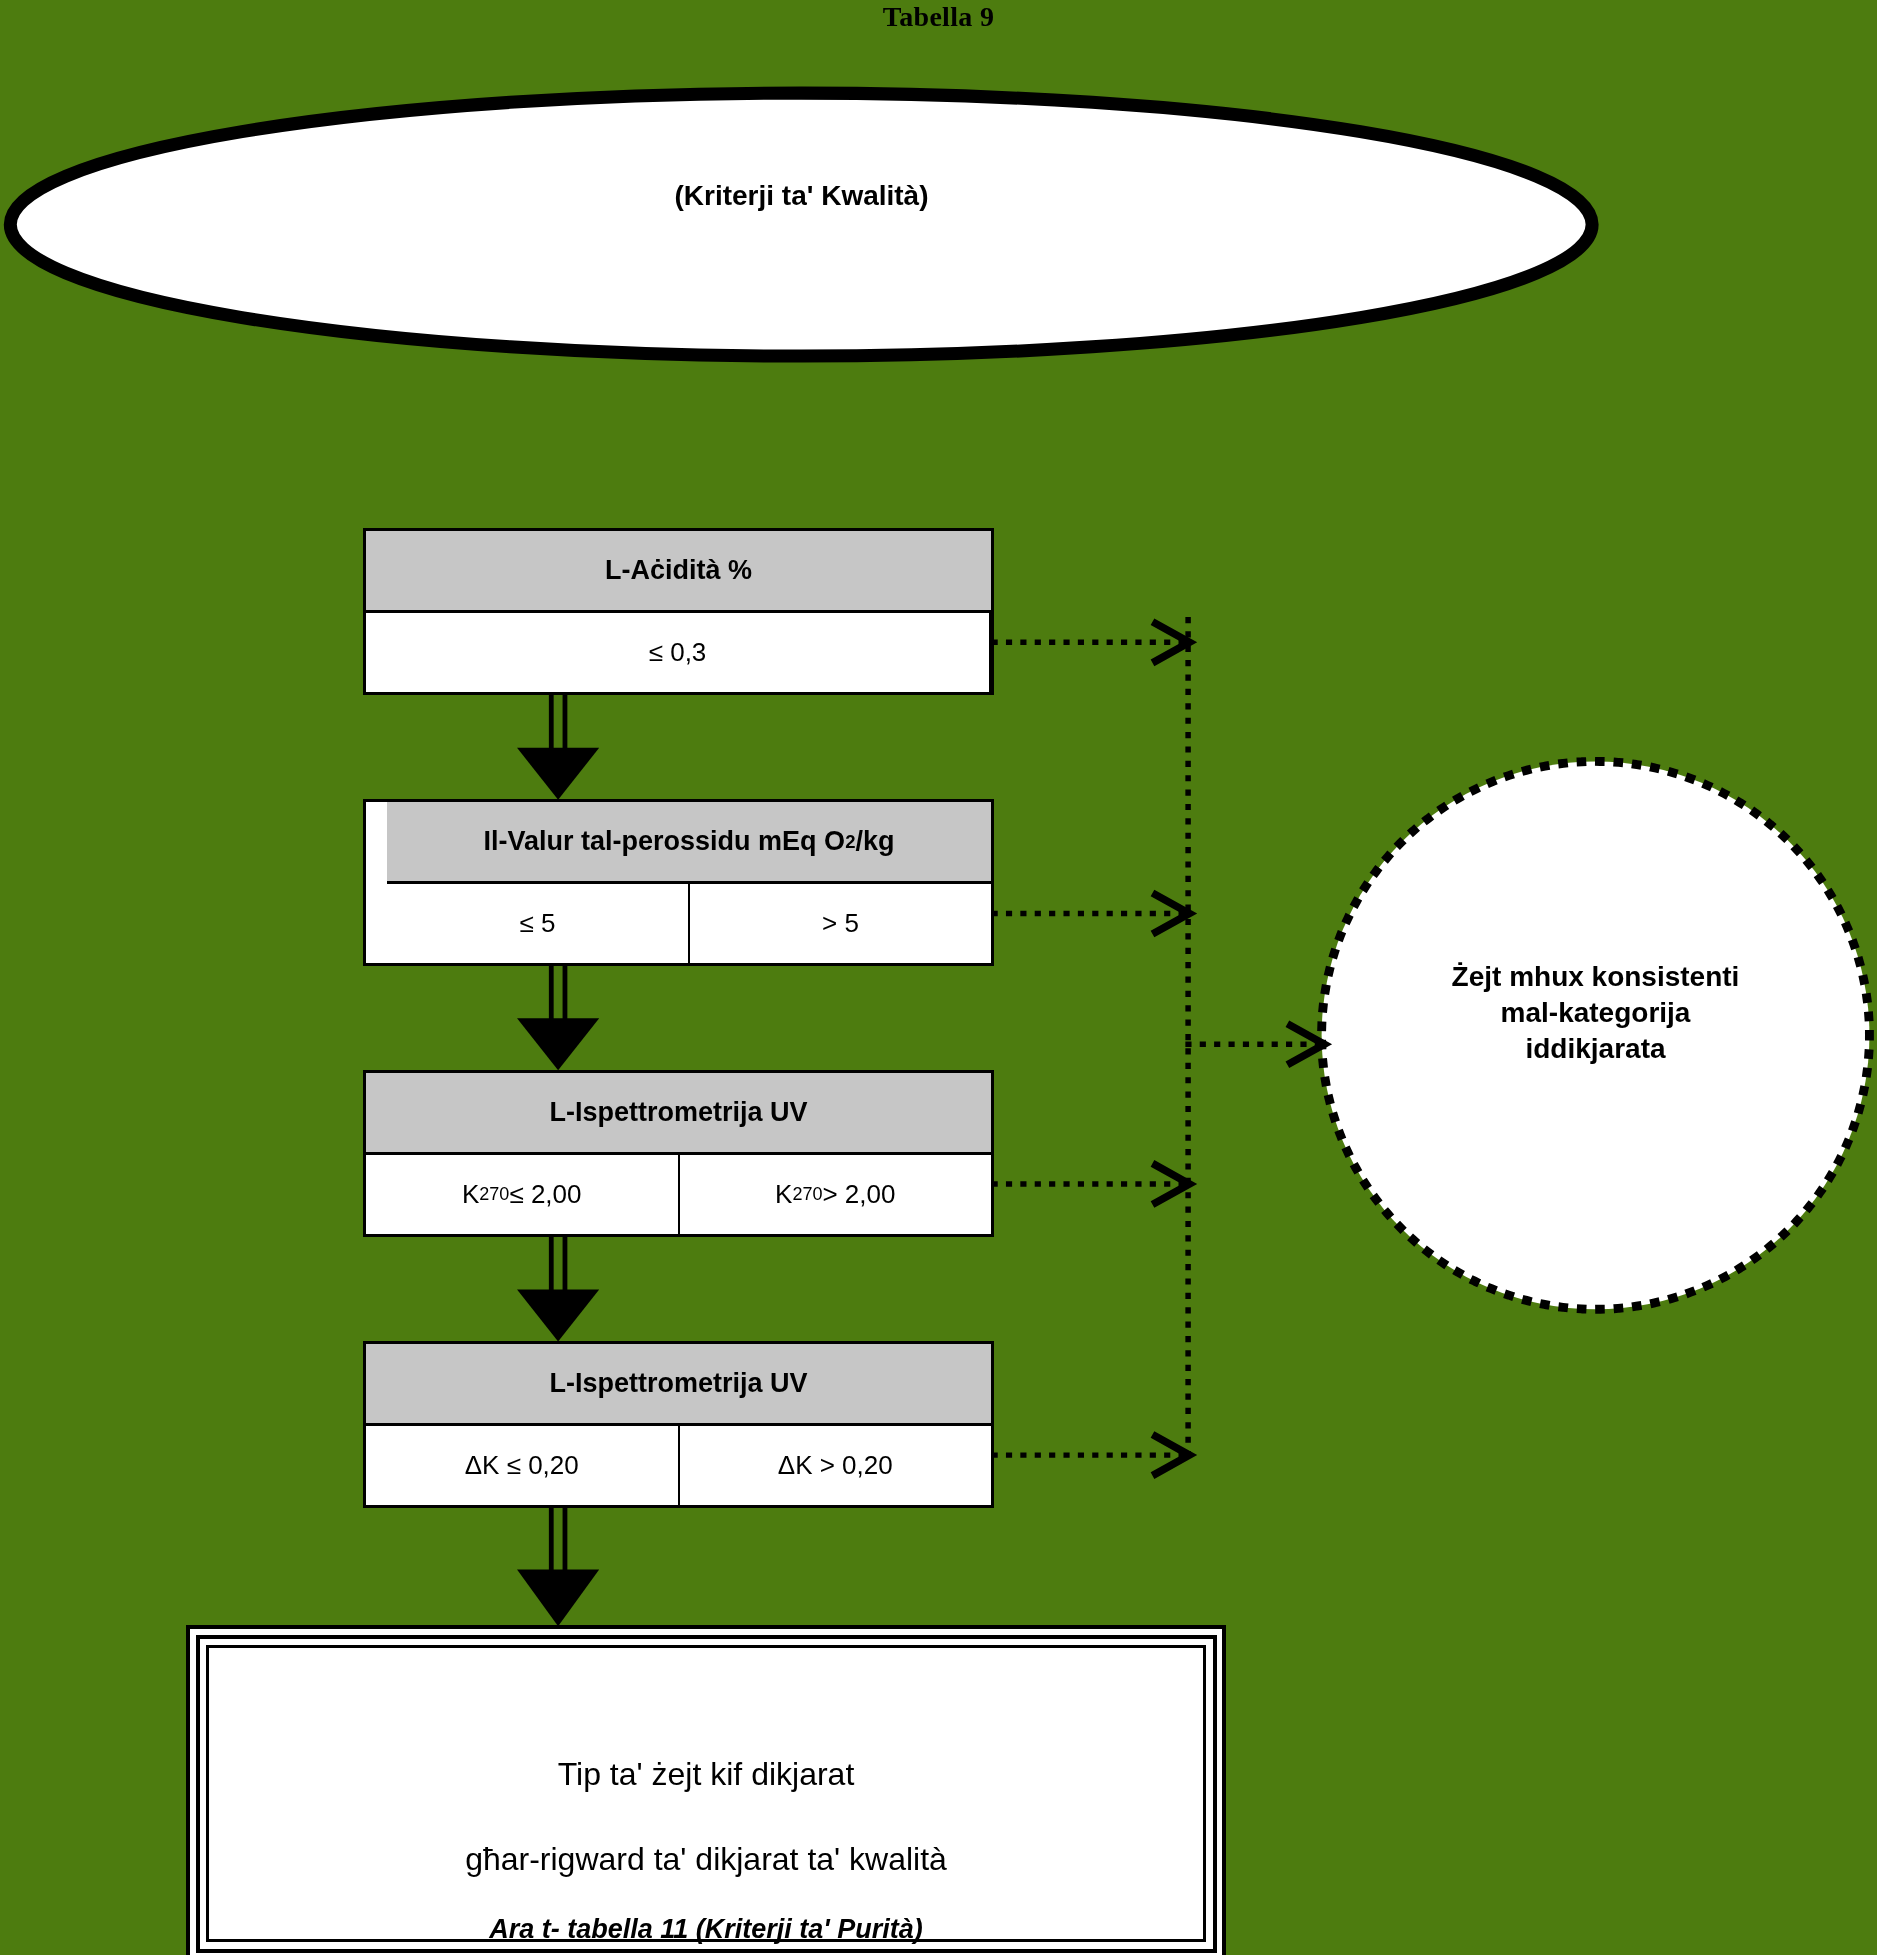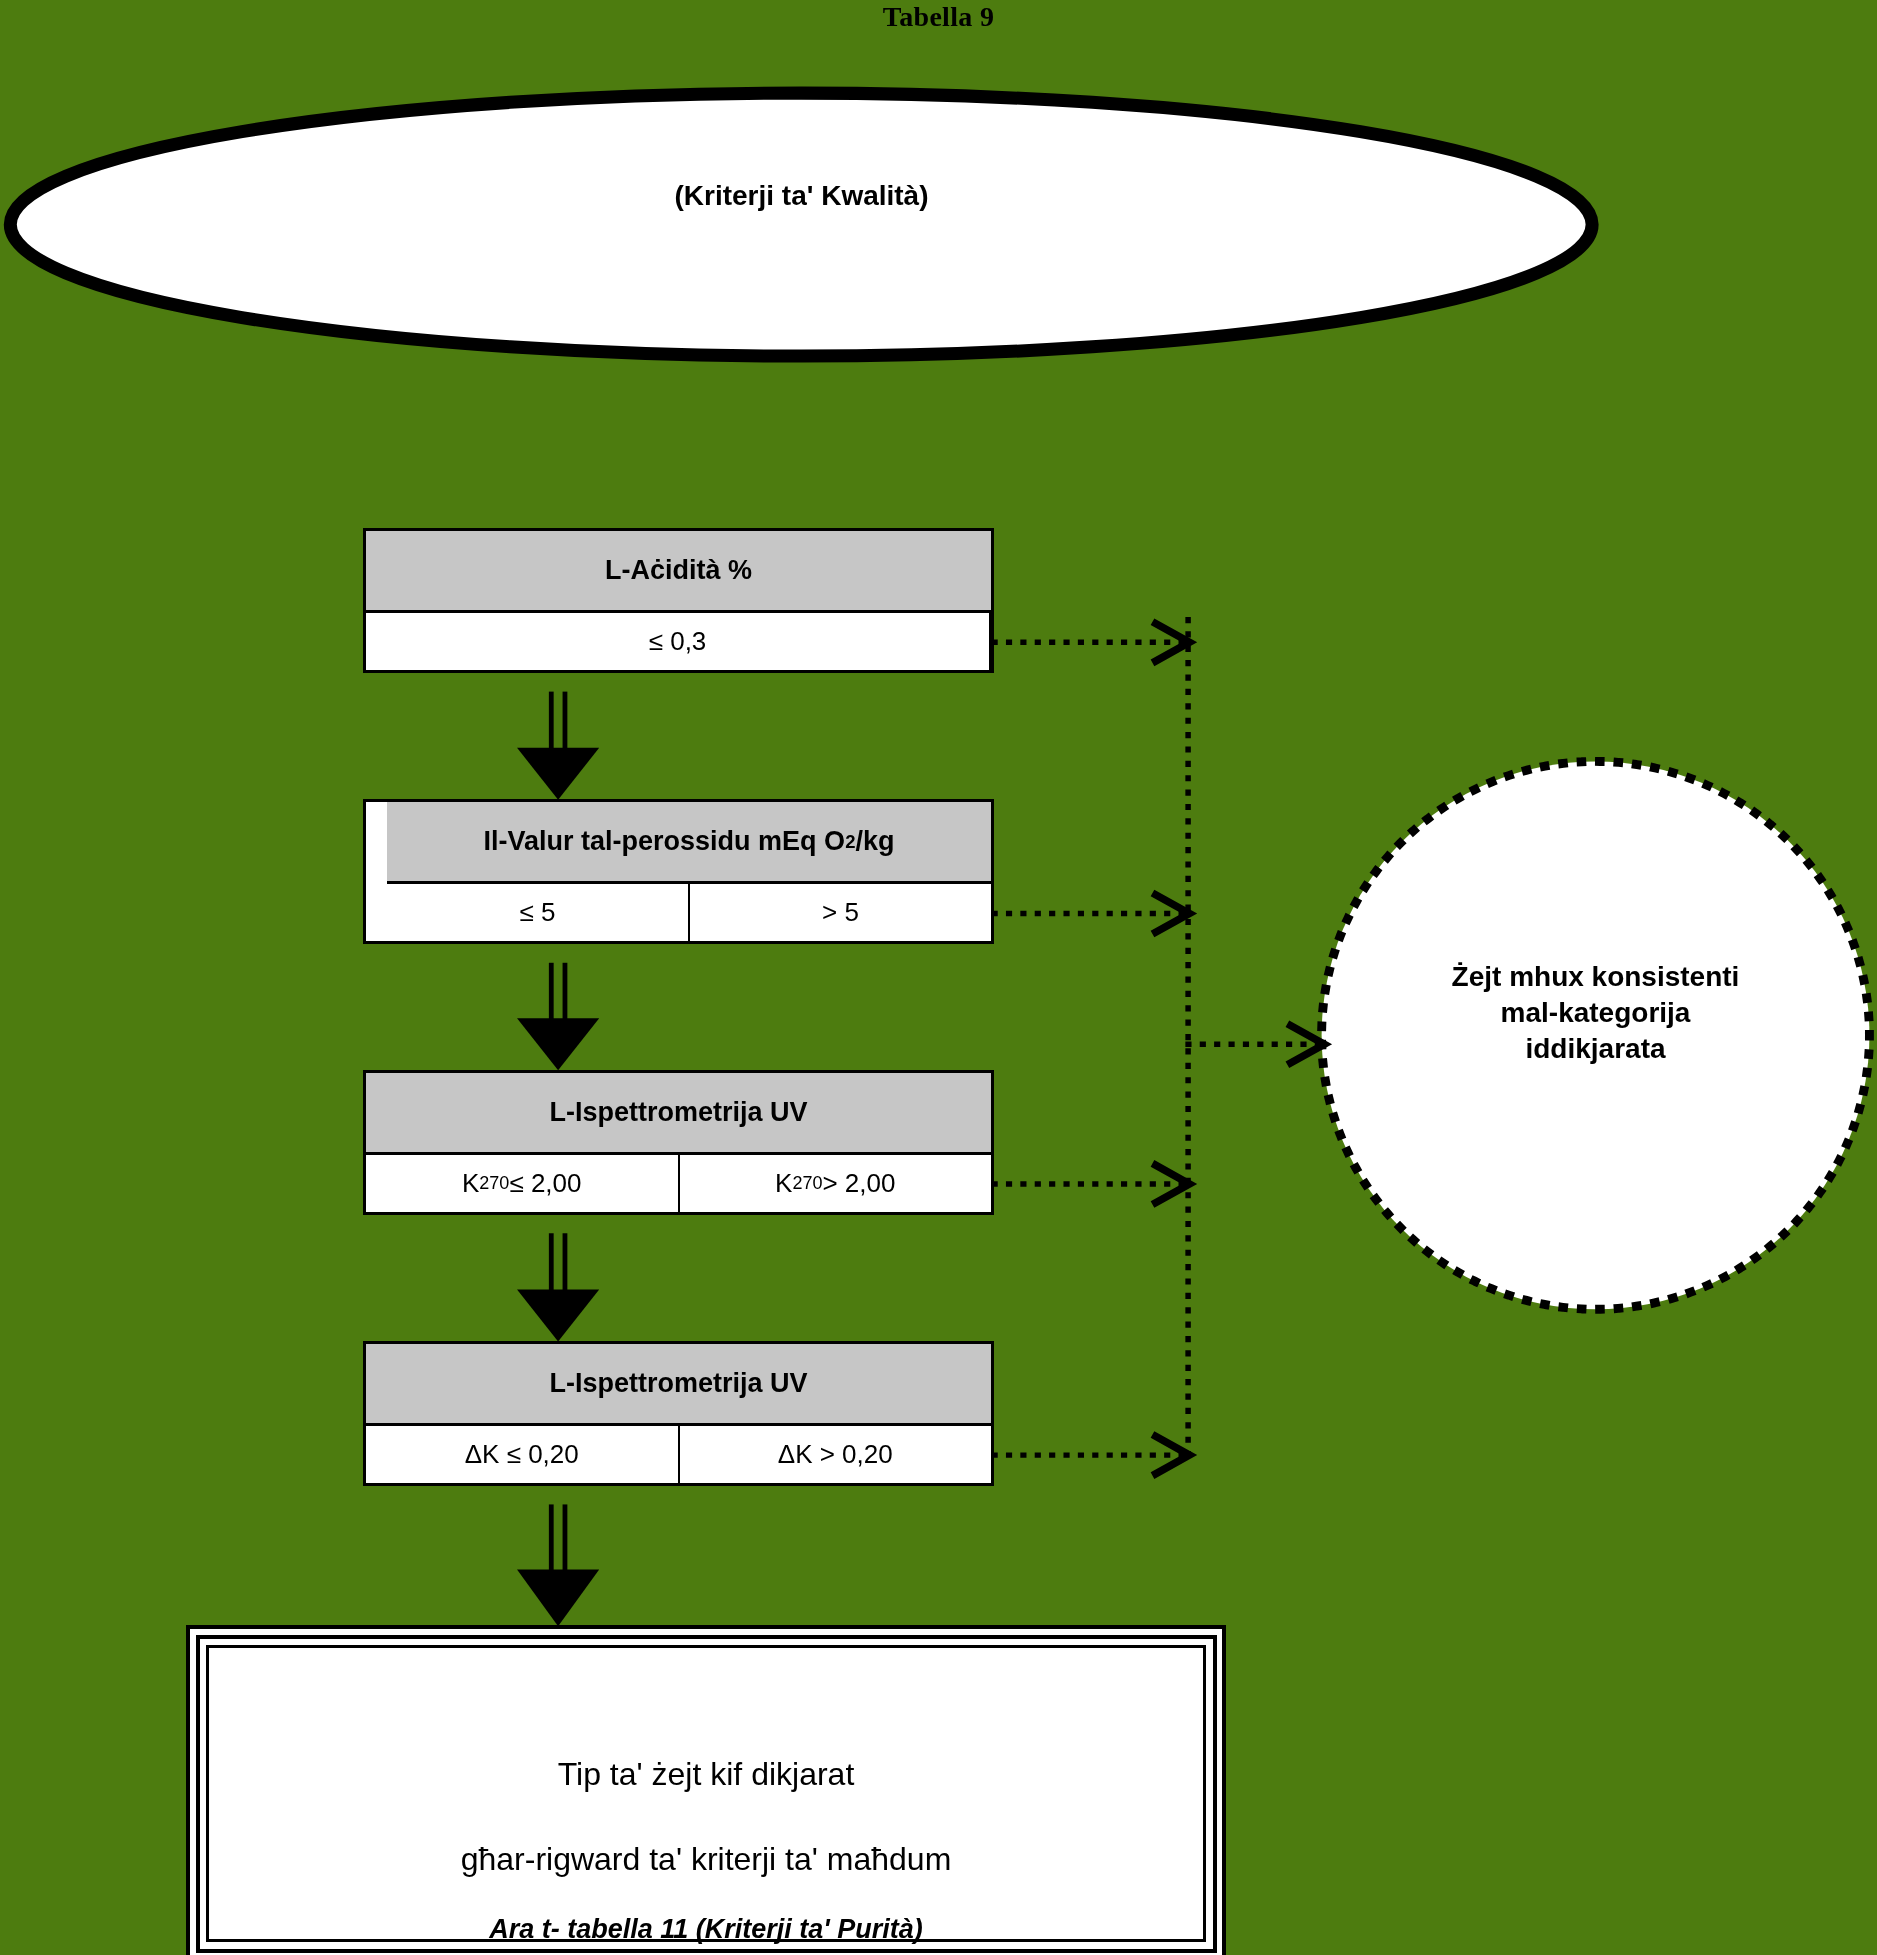--- a/index.html
+++ b/index.html
@@ -62,21 +62,21 @@
     background: #c6c6c6;
     border-bottom: 3.4px solid #000;
     display: flex;
     align-items: center;
     justify-content: center;
     font-weight: bold;
     font-size: 27px;
     text-align: left;
   }
   .crit-row {
-    height: 57px;
+    height: 79px;
     display: flex;
     border-radius: 6px;
   }
   .crit-cell {
     flex: 1 1 50%;
     display: flex;
     align-items: center;
     justify-content: center;
     font-size: 26px;
   }
@@ -262,21 +262,21 @@
     <div>Żejt mhux konsistenti</div>
     <div>mal-kategorija</div>
     <div>iddikjarata</div>
   </div>
 
   <div class="abs" id="final-box">
     <div id="final-box-mid">
       <div id="final-box-inner">
         <div id="final-text">
           <div class="final-line">Tip ta' żejt kif dikjarat</div>
-          <div class="final-line">għar-rigward ta' kriterji ta' maħdum</div>
+          <div class="final-line">għar-rigward ta' dikjarat ta' kwalità</div>
           <div id="final-ref">Ara t- tabella 11 (Kriterji ta' Purità)</div>
         </div>
       </div>
     </div>
   </div>
 
 </div>
 
 
 </body></html>

